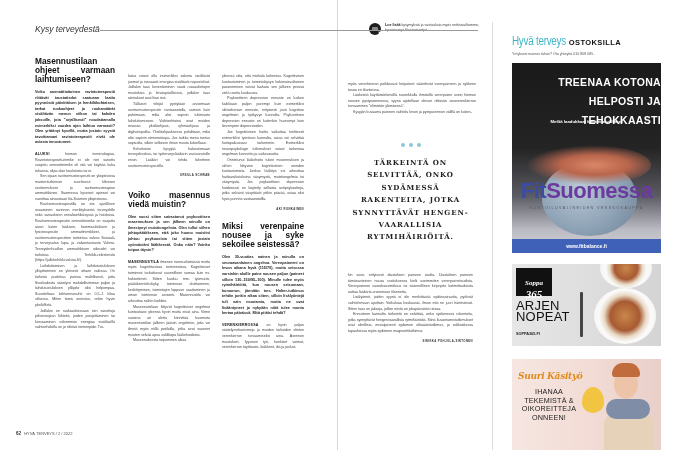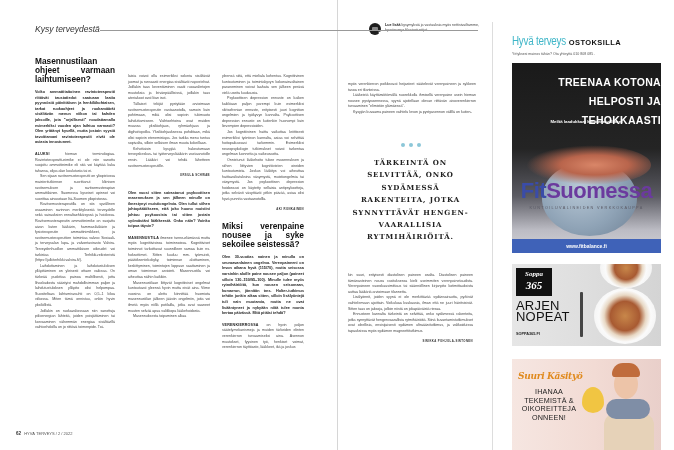--- a/index.html
+++ b/index.html
@@ -41,21 +41,21 @@
   .ad-fit .h2 { position: absolute; left: 0; right: 0; top: 56px; text-align: center; color: #fff; font-weight: bold; font-size: 4.3px; }
   .ad-fit .figure { position: absolute; left: 14px; top: 82px; width: 125px; height: 40px; background: radial-gradient(ellipse at 55% 50%, #d98668 0%, #b9654c 35%, rgba(60,40,40,0.0) 70%); border-radius: 50%; }
   .ad-fit .ball { position: absolute; left: 30px; top: 98px; width: 95px; height: 75px; border-radius: 50%; background: radial-gradient(circle at 40% 35%, #b8c8d6 0%, #8fa3b6 55%, #6e8094 100%); }
   .ad-fit .logo { position: absolute; left: 0; right: 0; top: 115px; text-align: center; font-size: 22px; font-weight: bold; letter-spacing: -0.5px; }
   .ad-fit .logo .fit { color: #3a4ca8; }
   .ad-fit .logo .bal { color: #6b3a9e; }
   .ad-fit .tag { position: absolute; left: 0; right: 0; top: 143px; text-align: center; font-size: 3.8px; letter-spacing: 1.3px; color: #5b5b66; }
   .ad-fit .url { position: absolute; left: 0; right: 0; bottom: 0; height: 14px; background: #3f62b8; color: #fff; font-weight: bold; font-size: 5px; text-align: center; line-height: 14px; }
   .ad-soppa { top: 242px; height: 82px; background: linear-gradient(90deg, #e6e6e6 0%, #dedede 50%, #d4d4d4 100%); }
   .ad-soppa .logo { position: absolute; left: 4px; top: 4px; width: 36px; height: 28px; background: #111; color: #fff; text-align: center; font-family: "Liberation Serif", serif; font-style: italic; font-weight: bold; }
-  .ad-soppa .logo .l1 { font-size: 7px; line-height: 9px; display: block; padding-top: 2px; }
+  .ad-soppa .logo .l1 { font-size: 7px; line-height: 9px; display: block; padding-top: 11px; }
   .ad-soppa .logo .l2 { font-size: 11px; line-height: 13px; display: block; }
   .ad-soppa .head { position: absolute; left: 4px; top: 36px; font-weight: normal; font-size: 13px; line-height: 11px; color: #111; letter-spacing: 0.2px; }
   .ad-soppa .url { position: absolute; left: 4px; top: 68px; font-weight: bold; font-size: 3.8px; color: #222; }
   .plate { position: absolute; border-radius: 50%; background: radial-gradient(circle, #c8874a 0%, #a85a32 35%, #e8d8c4 50%, #fafafa 62%, #ececec 100%); }
   .fork { position: absolute; left: 68px; top: 28px; width: 3px; height: 45px; background: #444; border-radius: 1px; }
   .ad-kasityo { top: 337px; height: 95px; background: linear-gradient(90deg, #f6e6e1 0%, #f2dbd4 55%, #e9cfca 100%); padding-left: 6px; }
   .ad-kasityo .brand2 { position: absolute; left: 6px; top: 12px; font-family: "DejaVu Serif", serif; font-style: italic; font-weight: bold; color: #e08a1e; font-size: 9px; letter-spacing: -0.3px; }
   .ad-kasityo .tagline { position: absolute; left: 6px; top: 29px; width: 62px; text-align: center; font-size: 7.2px; line-height: 8.5px; color: #222; letter-spacing: 0.2px; }
   .person { position: absolute; left: 88px; top: 4px; width: 58px; height: 91px; }
   .person .head { position: absolute; left: 14px; top: 6px; width: 24px; height: 30px; border-radius: 50%; background: #edc4a8; }
@@ -82,20 +82,21 @@
       <p>Joillakin on ruokavaliossaan niin sanottuja piiloenergian lähteitä, joiden poisjättäminen tai korvaaminen vähemmän energiaa sisältävillä vaihtoehdoilla on jo riittävä toimenpide. Toi-</p>
     </div>
 
     <div class="col" style="left:128px; top:74px; width:82px;">
       <p class="noindent">laisia voivat olla esimerkiksi sokeria sisältävät juomat ja runsaasti energiaa sisältävät napostelvat. Joillakin taas keventäminen vaatii ruoavalintojen muutoksia ja leivänpäällisissä, joillakin taas ateriakoot ovat liian isot.</p>
       <p>Tällaiset tekijät pystytään arvioimaan ravitsemusterapeutin vastaanotolla, samoin kuin pohtimaan, mikä olisi sopivin tukimuoto laihduttamiseen. Vaihtoehtoina ovat muiden muassa yksilöohjaus, ryhmäohjaus ja digihoitopolku. Yksilöohjauksessa pohditaan, mikä olisi sopivin etenemistapa. Jos tarkka menu tuntuu sopivalta, silloin sellaisen ilman muuta kokeillaan.</p>
       <p>Kehottaisin kysyjää hakeutumaan terveyskeskus- tai työterveyslääkärin vastaanotolle ensin. Lääkäri voi tehdä lähetteen ravitsemusterapeutille.</p>
       <span class="sig">URSULA SCHWAB</span>
 
       <div style="height:12px"></div>
+      <h2 class="q-title">Voiko masennus viedä muistin?</h2>
       <p class="lead">Olen vuosi sitten sairastanut psykoottisen masennuksen ja sen jälkeen minulle on ilmestynyt muistiongelmia. Olen tullut siihen johtopäätökseen, että joko huono muistini johtuu psykoosista tai sitten jostain syömästäni lääkkeestä. Onko näin? Voinko toipua täysin?</p>
       <p class="noindent"><span class="caps">MASENNUSTILA</span><span> ilmenee tunne-elämässä mutta myös kognitiivisissa toiminnoissa. Kognitiiviset toiminnot tarkoittavat suunnilleen samaa kuin ns. hoksottimet. Sitten kuuluu mm. työmuisti, päätöksentekokyky, toiminnan aloittaminen, keskittyminen, toimintojen loppuun saattaminen ja oman toiminnan arviointi. Masennustila voi aiheuttaa näihin kaikkiin.</span></p>
       <p>Masennustilaan liittyvät kognitiiviset ongelmat kuntoutuvat yleensä hyvin mutta eivät aina. Viime vuosina on alettu kiinnittää huomiota masennustilan jälkeen jääviin ongelmiin, joita voi ilmetä myös niillä potilailla, jotka ovat saaneet muuten selvää apua valikkopa lääkehoidosta.</p>
       <p>Masennuksesta toipuminen alkaa</p>
     </div>
 
     <div class="col" style="left:222px; top:74px; width:82px;">
       <p class="noindent">yleensä siitä, että mieliala kohentuu. Kognitiivinen kuntoutuminen ja toimintakyvyn kokonaisvaltainen paraneminen voivat laahata sen jälkeen peräsä vielä useita kuukausia.</p>
       <p>Psykoottisen depression ennuste on kaiken kaikkiaan paljon parempi kuin esimerkiksi skitsofrenian ennuste, erityisesti juuri kognition ongelmien ja työkyvyn kannalta. Psykoottisen depression ennuste on kuitenkin huonompi kuin lievempien depressioiden.</p>
       <p>Jos kognitiivinen haitta vaikuttaa kriittisesti esimerkiksi työnteon kannalta, asiaa voi selvittää hoitopaikassasi tarkemmin. Esimerkiksi neuropsykologin tutkimukset voivat tarkentaa ongelman luonnetta ja vaikeusastta.</p>

